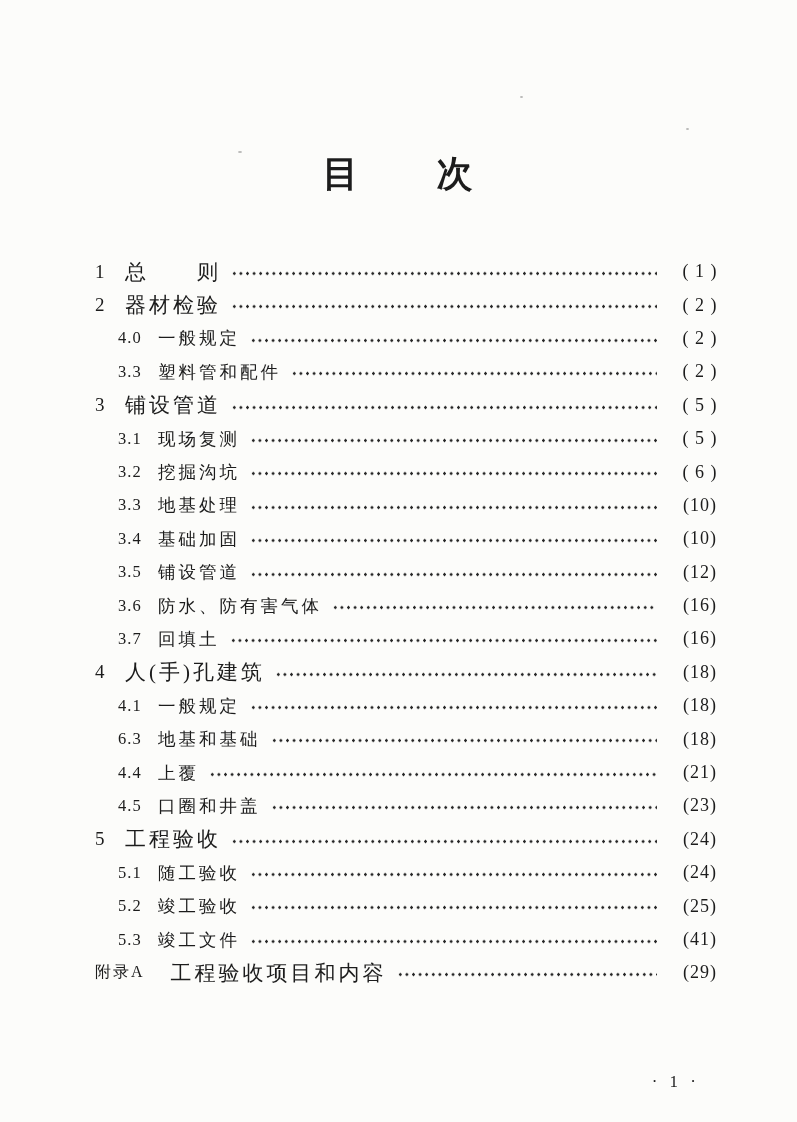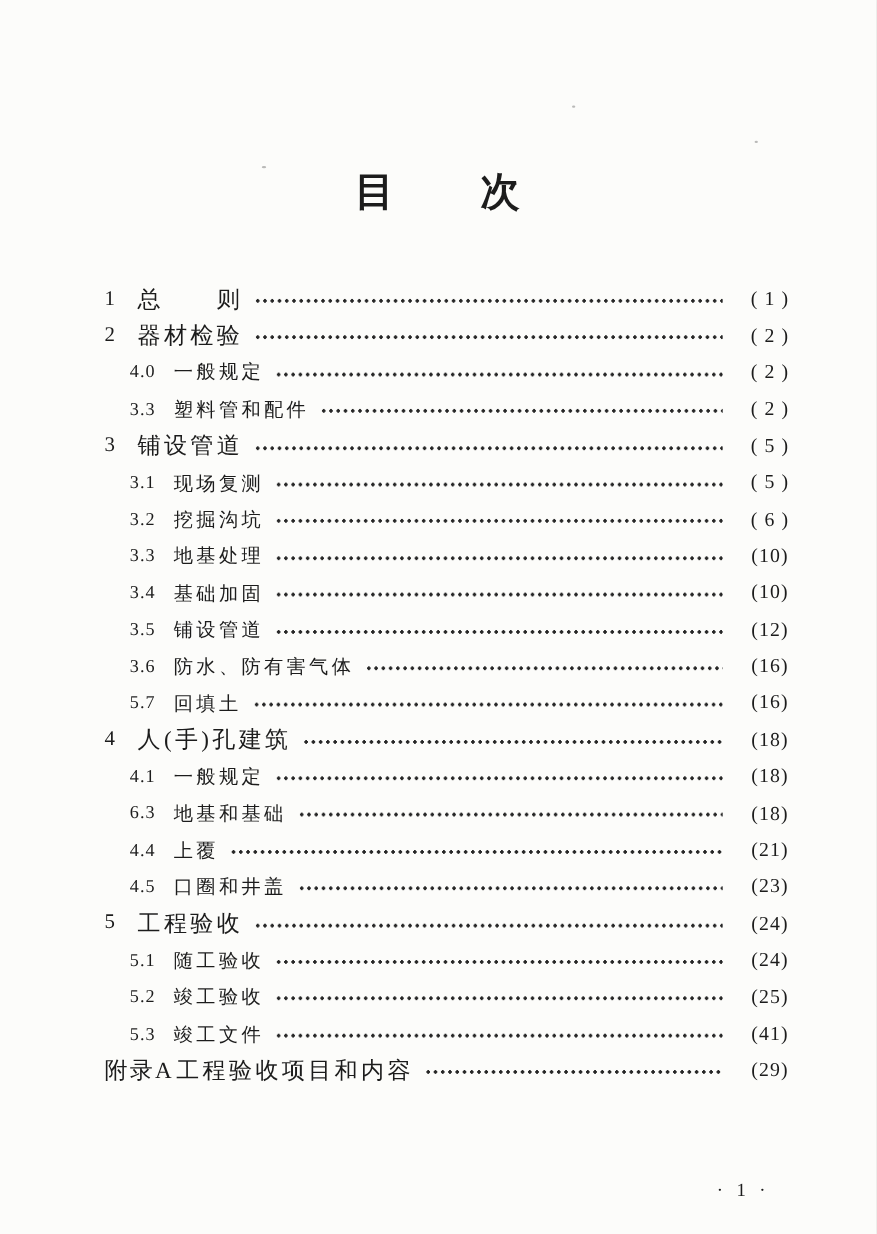--- a/index.html
+++ b/index.html
@@ -83,22 +83,22 @@
   .toc-row.level-2 {
     padding-left: 23px;
     font-size: 17.5px;
   }
   .toc-row.level-2 .num {
     min-width: 40px;
     font-size: 16.5px;
   }
   .toc-row.appendix .num {
     min-width: 0;
-    margin-right: 2px;
-    font-size: 21px;
+    margin-right: 26px;
+    font-size: 16px;
     letter-spacing: 2px;
   }
 
   .page-footer {
     position: absolute;
     right: 97px;
     bottom: 30px;
     font-size: 17px;
     letter-spacing: 4px;
   }
@@ -171,21 +171,21 @@
     <span class="leader"></span>
     <span class="page-no">(12)</span>
   </div>
       <div class="toc-row level-2">
     <span class="num">3.6</span>
     <span class="label">防水、防有害气体</span>
     <span class="leader"></span>
     <span class="page-no">(16)</span>
   </div>
       <div class="toc-row level-2">
-    <span class="num">5.7</span>
+    <span class="num">3.7</span>
     <span class="label">回填土</span>
     <span class="leader"></span>
     <span class="page-no">(16)</span>
   </div>
       <div class="toc-row level-1">
     <span class="num">4</span>
     <span class="label">人(手)孔建筑</span>
     <span class="leader"></span>
     <span class="page-no">(18)</span>
   </div>

